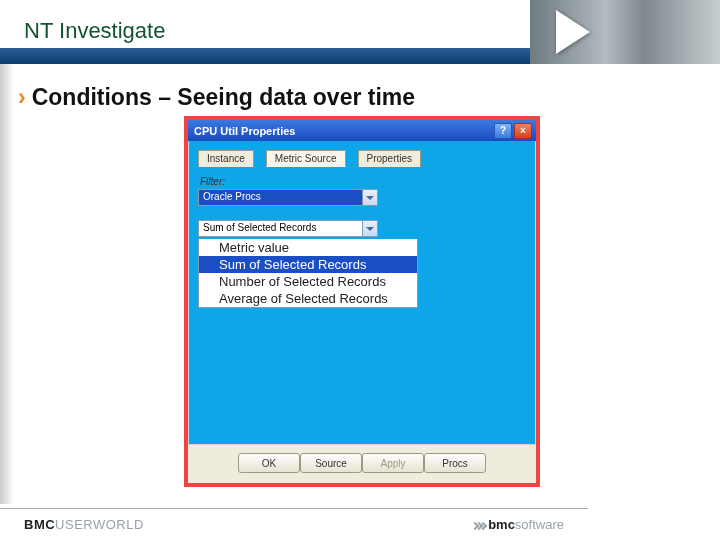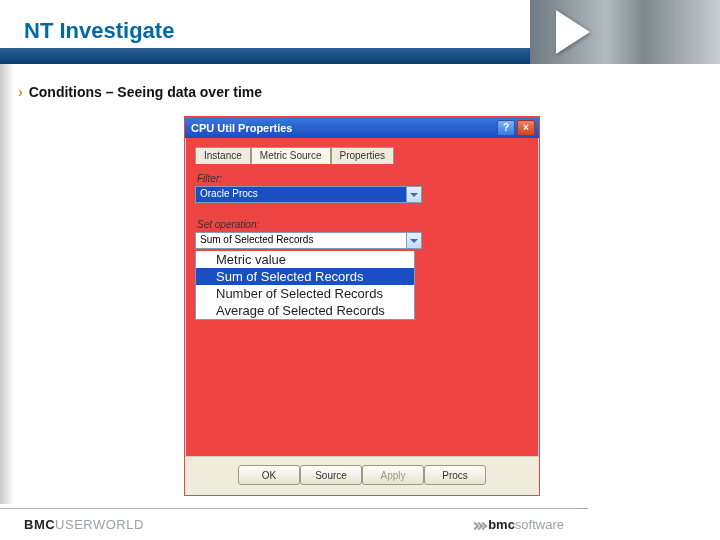--- a/index.html
+++ b/index.html
@@ -1,43 +1,43 @@
 <!DOCTYPE html>
 <html><head>
 <meta charset="utf-8">
 <style>
   * { box-sizing: border-box; margin: 0; padding: 0; }
   body { width: 720px; height: 540px; background: #fff; font-family: Arial, Helvetica, sans-serif; position: relative; overflow: hidden; }
 
   
   .header { position: relative; height: 70px; }
-  .title { position: absolute; left: 24px; top: 18px; font-size: 22px; font-weight: bold; color: #0369a1; }
+  .title { position: absolute; left: 24px; top: 18px; font-size: 22px; font-weight: normal; color: #14532d; }
   .blue-band { position: absolute; left: 0; top: 48px; width: 720px; height: 16px; background: linear-gradient(#2b5e95, #0a3c6e); }
   .photo-strip { position: absolute; right: 0; top: 0; width: 190px; height: 64px; background: linear-gradient(90deg,#6b7a82,#b8c2c6 40%,#7e8a8f 60%,#cfd6da); filter: contrast(0.9); }
   .triangle { position: absolute; right: 130px; top: 10px; width: 0; height: 0; border-top: 22px solid transparent; border-bottom: 22px solid transparent; border-left: 34px solid #fff; filter: drop-shadow(1px 1px 2px rgba(0,0,0,.4)); }
 
   
-  .subtitle-row { margin: 14px 0 0 18px; font-size: 14px; font-weight: bold; color: #111; }
+  .subtitle-row { margin: 14px 0 0 18px; font-size: 23px; font-weight: bold; color: #111; }
   .chevron { color: #f08a1d; margin-right: 6px; }
 
   
-  .dialog { position: absolute; left: 184px; top: 116px; width: 356px; background: #ef4444; border: 1px solid #ef4444; font-family: Tahoma, Arial, sans-serif; font-size: 10px; box-shadow: 0 0 0 1px #cfd4e6 inset; }
+  .dialog { position: absolute; left: 184px; top: 116px; width: 356px; background: #0ea5e9; border: 4px solid #ef4444; font-family: Tahoma, Arial, sans-serif; font-size: 10px; box-shadow: 0 0 0 1px #cfd4e6 inset; }
   .titlebar { height: 21px; background: linear-gradient(#3a79e0,#1a4bc1); color: #fff; display: flex; align-items: center; padding: 0 4px 0 6px; font-size: 11px; }
   .titlebar span { flex: 1; font-weight: bold; }
   .win-btn { width: 18px; height: 16px; margin-left: 2px; background: linear-gradient(#7fb3f5,#3a79e0); border: 1px solid #2a55a8; border-radius: 2px; color: #fff; font-size: 10px; font-weight: bold; text-align: center; line-height: 14px; cursor: pointer; }
   .win-btn.close { background: linear-gradient(#f08060,#d5401a); border-color: #a83020; }
 
   .dlg-body { padding: 8px 10px 6px; }
-  .tab-row { display: flex; gap: 0; margin-bottom: 10px; }
+  .tab-row { display: flex; gap: 12px; margin-bottom: 10px; }
   .tab { padding: 2px 8px; border: 1px solid #9e9a82; background: #efecde; font-size: 10px; color: #333; cursor: pointer; position: relative; top: 1px; border-bottom: none; }
   .tab.active { background: #f7f5ec; border-bottom: 1px solid #f7f5ec; z-index: 1; }
 
   label.field-label { display: block; margin: 2px 0 2px 2px; color: #333; font-size: 10px; font-style: italic; }
 
-  .combo { display: flex; width: 227px; height: 17px; border: 1px solid #7f9db9; background: #fff; }
+  .combo { display: flex; width: 180px; height: 17px; border: 1px solid #7f9db9; background: #fff; }
   .combo.selected { background: #1a4ec4; color: #fff; }
   .combo-text { flex: 1; padding: 1px 4px; font-size: 10px; overflow: hidden; white-space: nowrap; }
   .combo-btn { width: 15px; background: linear-gradient(#e8f0fb,#c6dbf7); border-left: 1px solid #7f9db9; display: flex; align-items: center; justify-content: center; cursor: pointer; }
   .combo-btn::after { content: ""; border-left: 4px solid transparent; border-right: 4px solid transparent; border-top: 4px solid #4a6a9e; }
 
   .listbox { margin-top: 2px; width: 220px; border: 1px solid #7f9db9; background: #fff; border-top: none; }
   .listbox .item { padding: 1px 20px; font-size: 13px; color: #222; }
   .listbox .item.sel { background: #1a4ec4; color: #fff; }
 
   .spacer { height: 130px; }
@@ -89,21 +89,20 @@
     </div>
 
     <label class="field-label">Filter:</label>
     <div class="combo selected">
       <div class="combo-text">Oracle Procs</div>
       <div class="combo-btn"></div>
     </div>
 
     <div style="height:14px"></div>
 
-    <label class="field-label">Set operation:</label>
     <div class="combo">
       <div class="combo-text">Sum of Selected Records</div>
       <div class="combo-btn"></div>
     </div>
     <div class="listbox">
       <div class="item">Metric value</div>
       <div class="item sel">Sum of Selected Records</div>
       <div class="item">Number of Selected Records</div>
       <div class="item">Average of Selected Records</div>
     </div>

